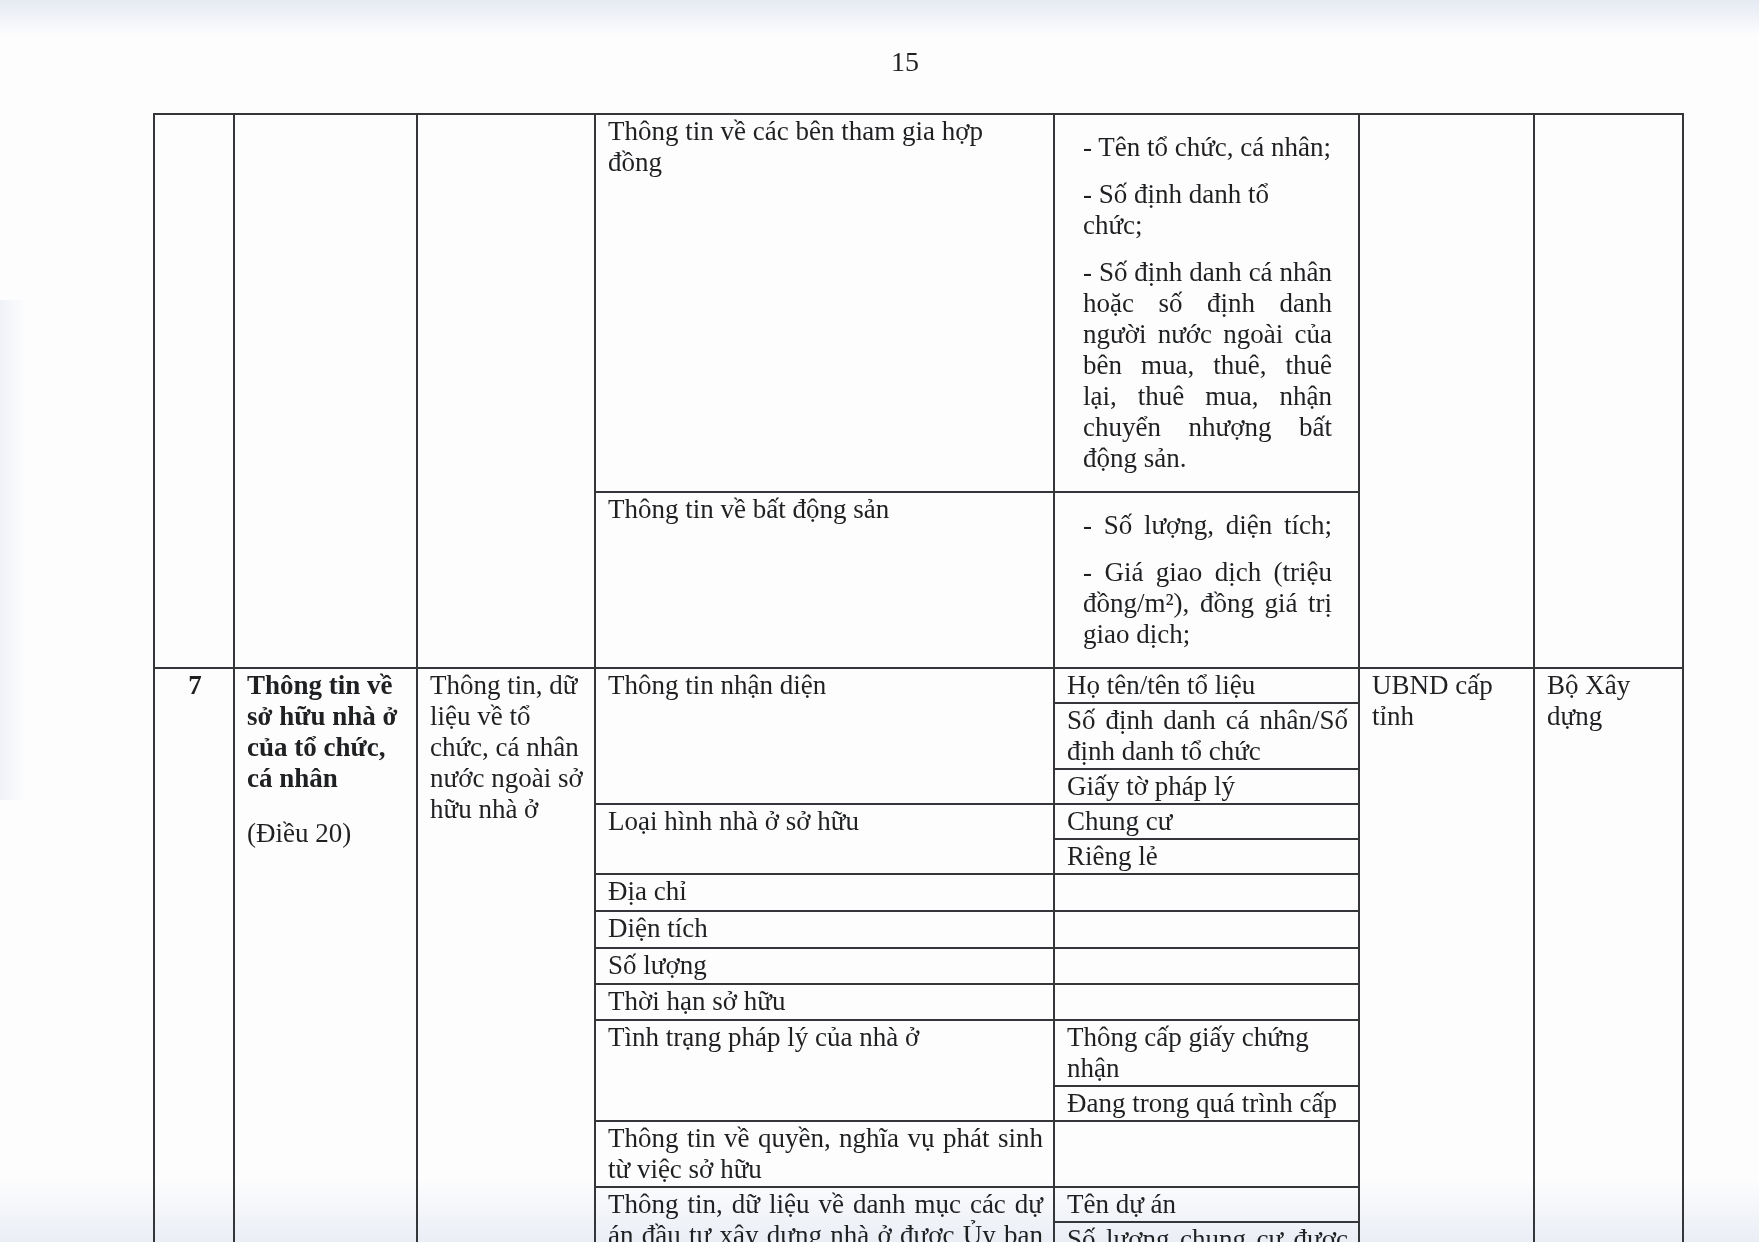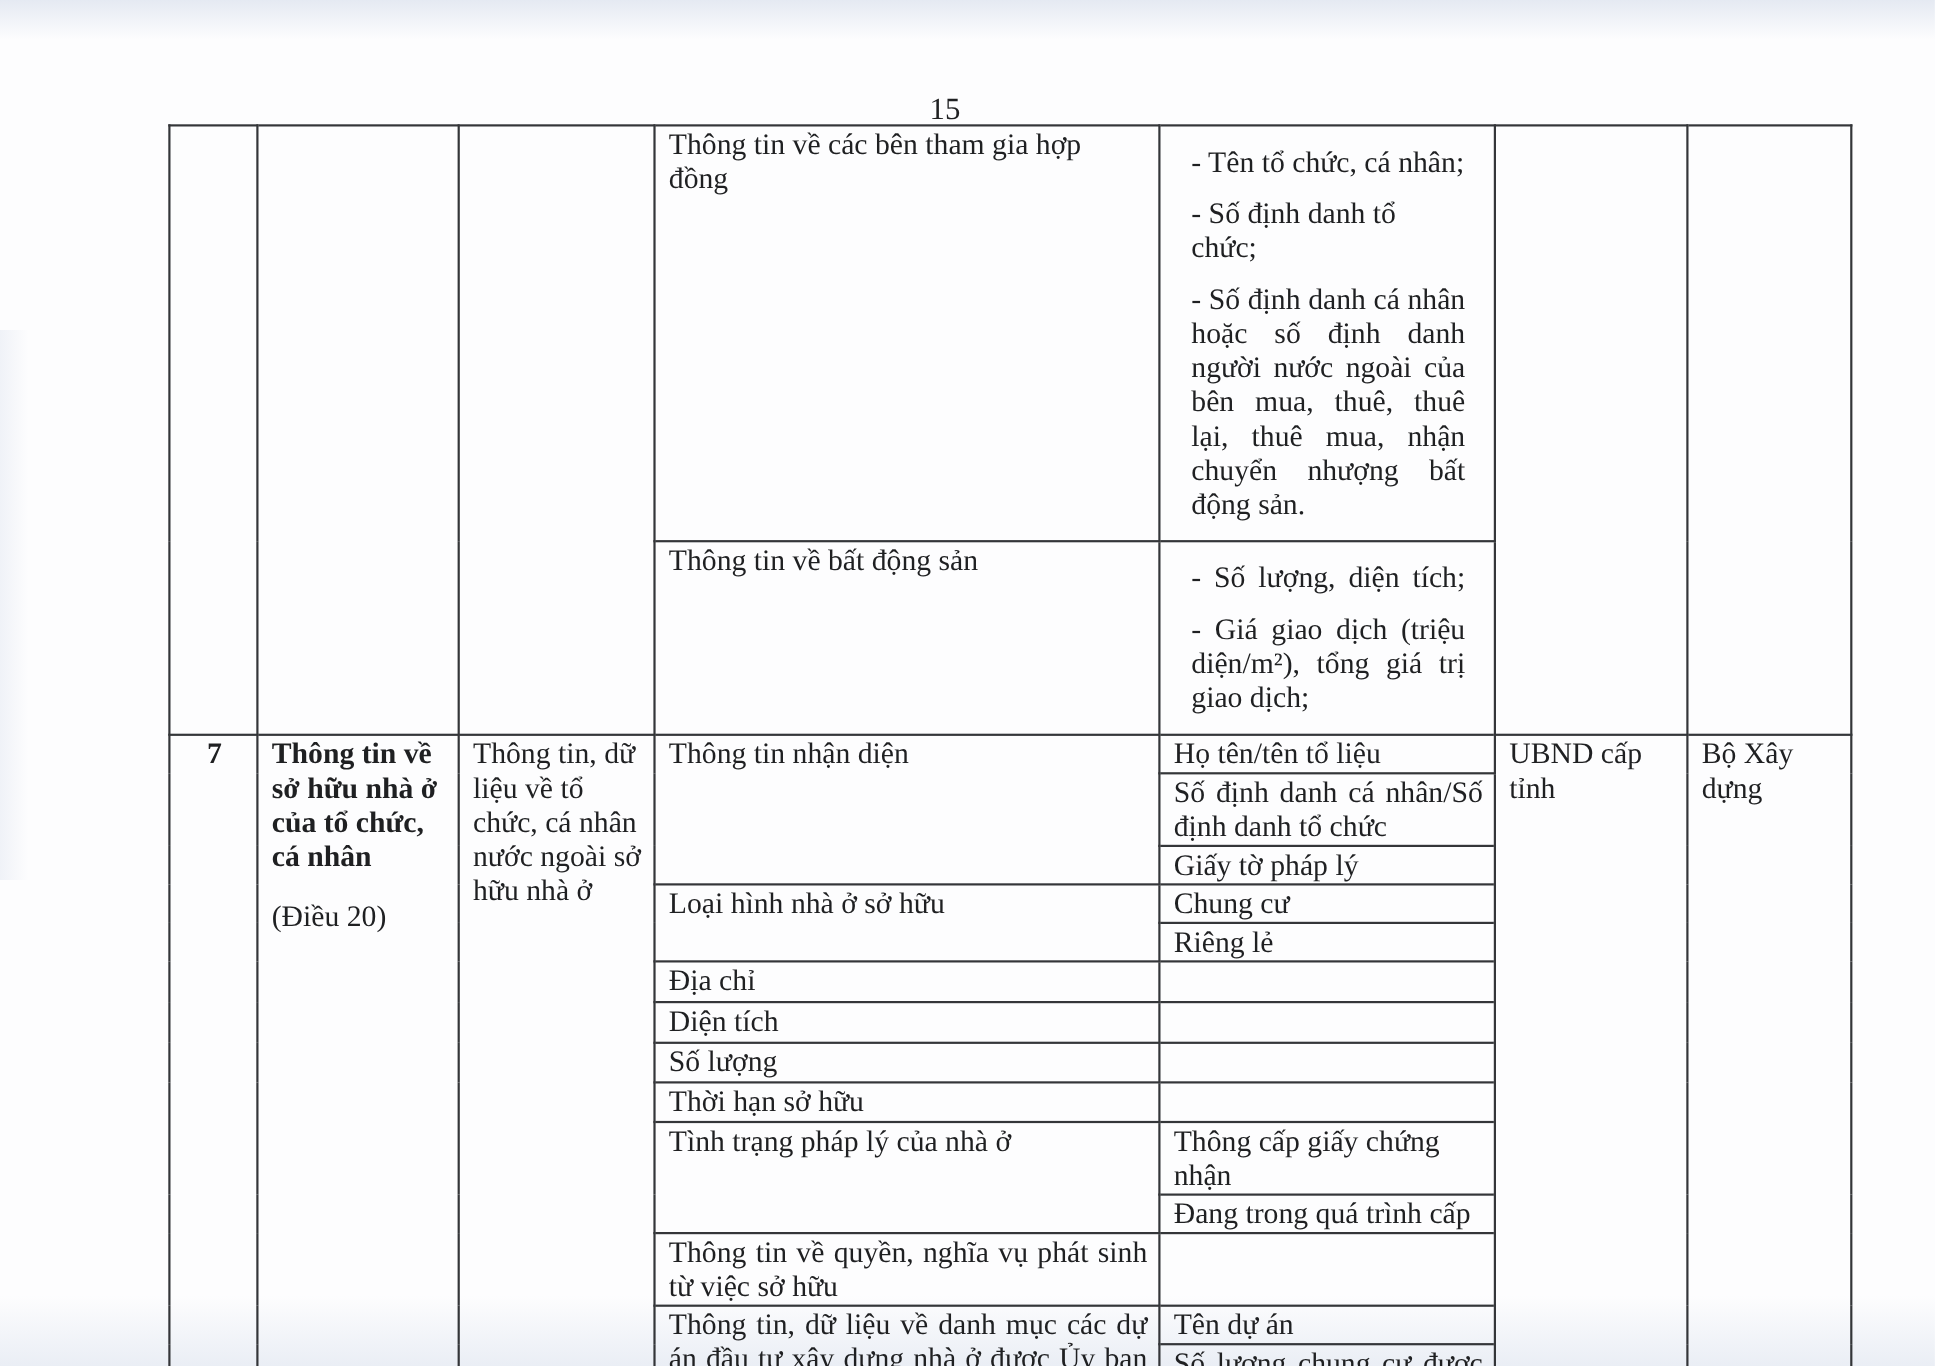--- a/index.html
+++ b/index.html
@@ -13,21 +13,21 @@
   
   .noise-top{position:absolute;top:0;left:0;width:100%;height:36px;
     background:linear-gradient(180deg,rgba(189,202,223,0.38),rgba(189,202,223,0));}
   .noise-bottom{position:absolute;bottom:0;left:0;width:100%;height:64px;
     background:linear-gradient(0deg,rgba(195,207,226,0.33),rgba(195,207,226,0));}
   .noise-left{position:absolute;top:300px;left:0;width:26px;height:500px;
     background:linear-gradient(90deg,rgba(200,210,228,0.25),rgba(200,210,228,0));}
 
   .page-number{
     position:absolute;left:845px;top:46px;width:120px;
-    font-size:28px;line-height:32px;margin-top:38px;
+    text-align:center;font-size:28px;line-height:32px;
   }
 
   table.doc{
     position:absolute;left:153px;top:113px;
     border-collapse:collapse;table-layout:fixed;
     width:1529px;
   }
   table.doc td{
     border:2px solid #343639;
     vertical-align:top;
@@ -76,21 +76,21 @@
       <p>- Số định danh tổ chức;</p>
       <p class="jst">- Số định danh cá nhân hoặc số định danh người nước ngoài của bên mua, thuê, thuê lại, thuê mua, nhận chuyển nhượng bất động sản.</p>
     </td>
     <td rowspan="2"></td>
     <td rowspan="2"></td>
   </tr>
   <tr style="height:128px">
     <td>Thông tin về bất động sản</td>
     <td>
       <p class="jst-force">- Số lượng, diện tích;</p>
-      <p class="jst">- Giá giao dịch (triệu diện/m²), tổng giá trị giao dịch;</p>
+      <p class="jst">- Giá giao dịch (triệu đồng/m²), đồng giá trị giao dịch;</p>
     </td>
   </tr>
 
   <tr style="height:33px">
     <td rowspan="14" class="c-num">7</td>
     <td rowspan="14" class="c-group">
       <div>Thông tin về sở hữu nhà ở của tổ chức, cá nhân</div>
       <div class="note">(Điều 20)</div>
     </td>
     <td rowspan="14" class="c-desc">Thông tin, dữ liệu về tổ chức, cá nhân nước ngoài sở hữu nhà ở</td>

